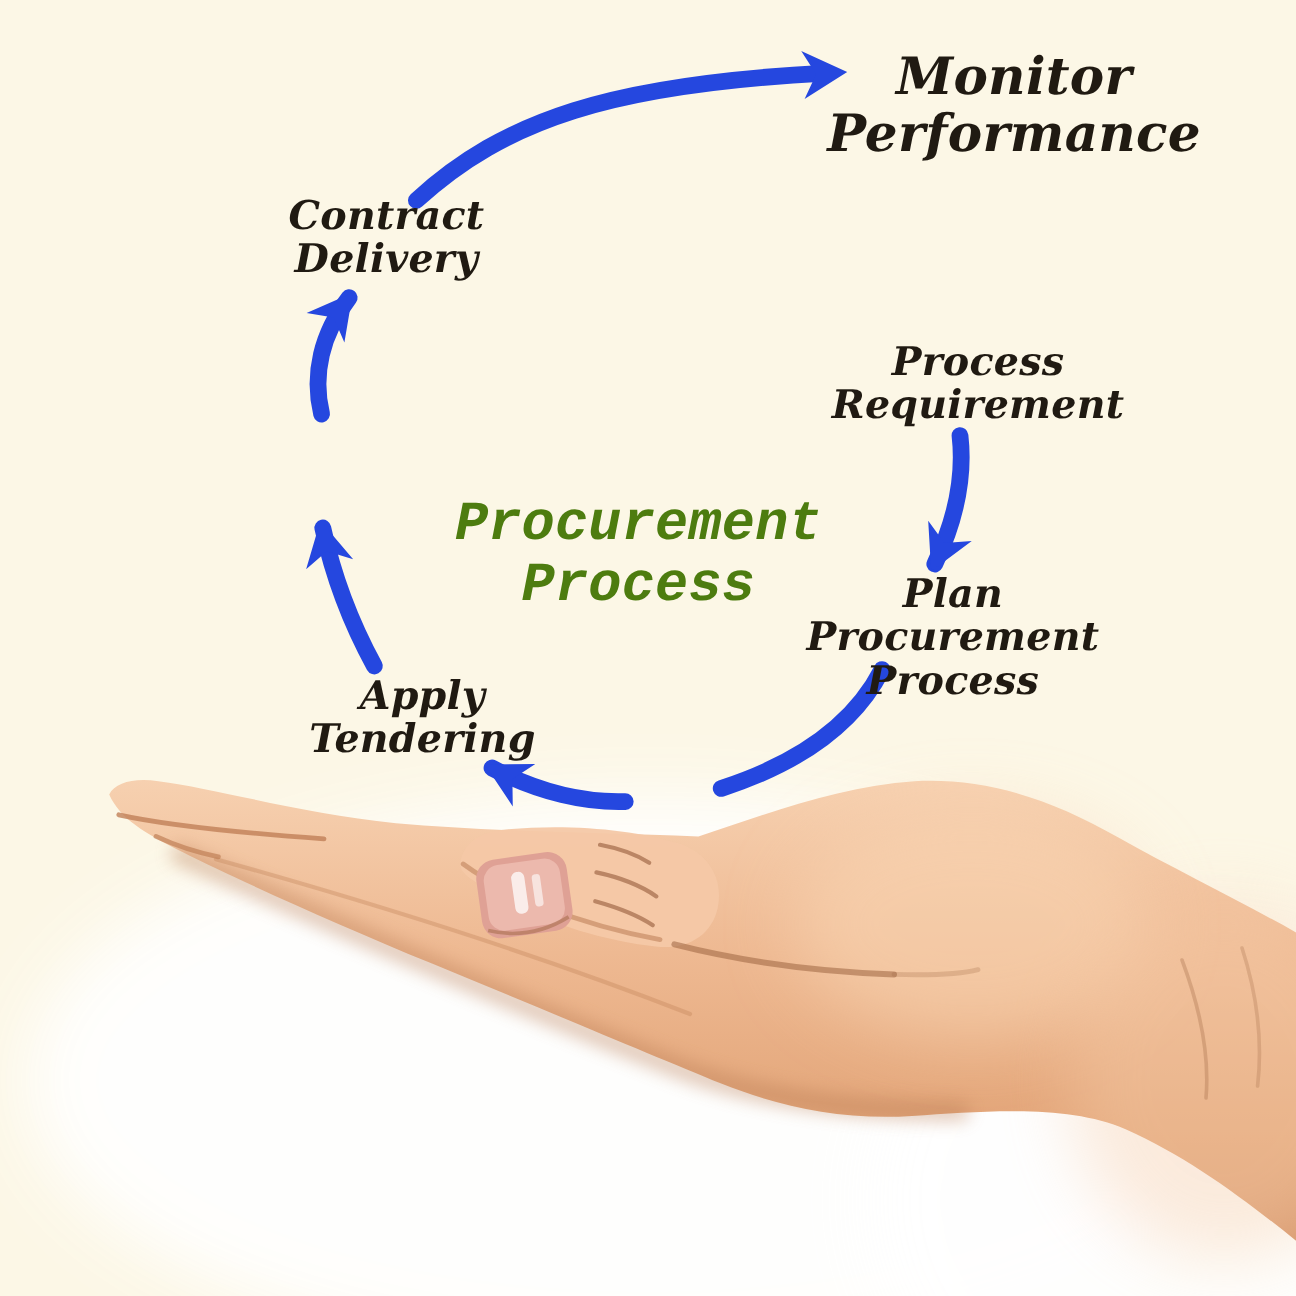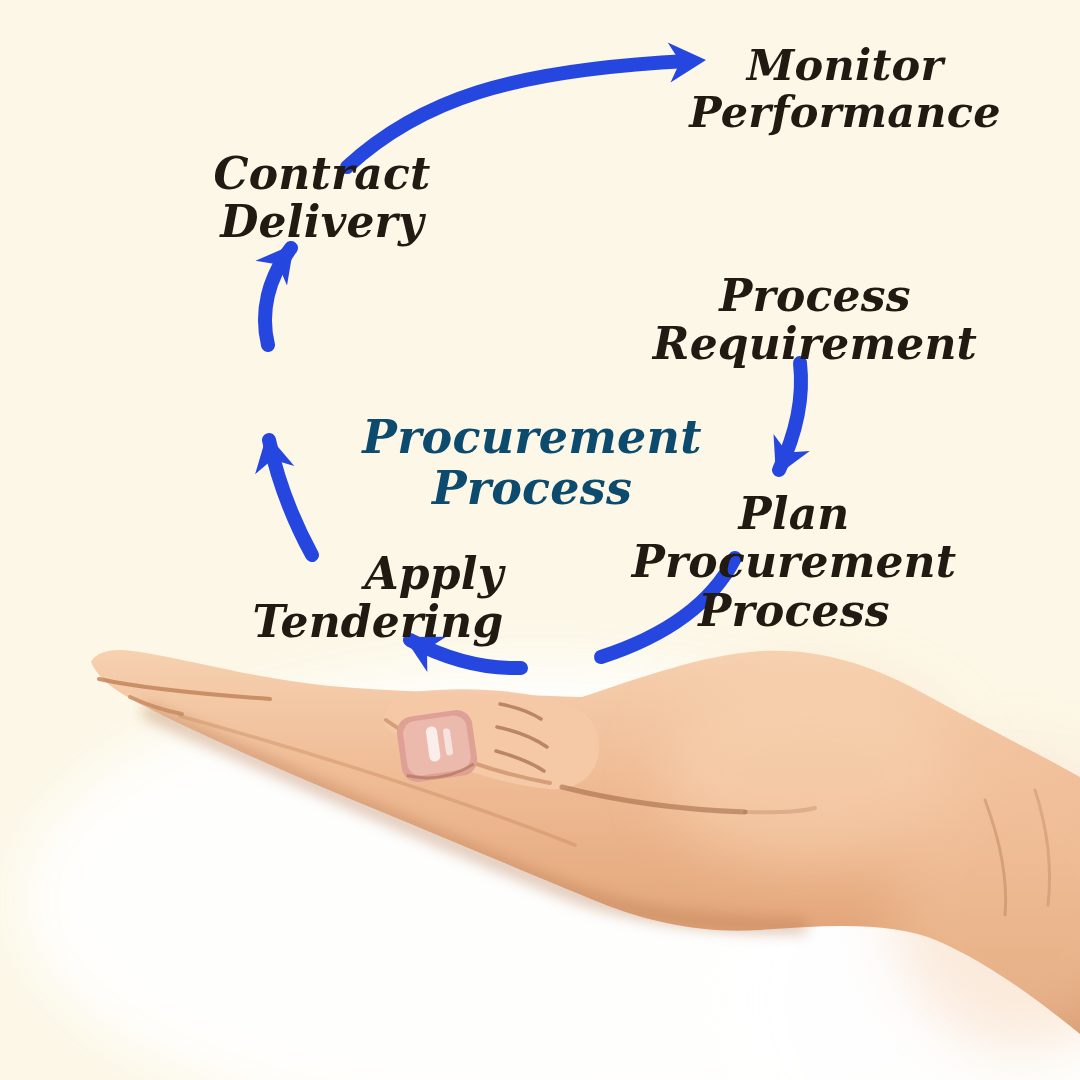--- a/index.html
+++ b/index.html
@@ -3,30 +3,30 @@
 <meta charset="utf-8">
 <style>
   html,body{margin:0;padding:0;}
   body{width:1080px;height:1080px;overflow:hidden;}
   #stage{position:relative;width:1080px;height:1080px;background:#fcf7e6;
          font-family:"DejaVu Serif",serif;}
   svg.layer{position:absolute;left:0;top:0;width:1080px;height:1080px;}
   .lbl{position:absolute;transform:translate(-50%,-50%);white-space:pre-line;
        text-align:center;font-style:italic;font-weight:700;color:#201a12;
        line-height:1.1;letter-spacing:.2px;}
-  .lbl.small{font-size:44px;}
+  .lbl.small{font-size:33px;}
   .lbl.big{font-size:43px;}
   .lbl.title{font-size:46px;}
   #lbl-monitor{left:845px;top:89px;}
   #lbl-contract{left:322px;top:198px;}
   #lbl-negotiate{left:244px;top:390px;}
   #lbl-title{left:532px;top:463px;}
   #lbl-review{left:815px;top:320px;}
   #lbl-plan{left:794px;top:531px;}
-  #lbl-apply{left:378px;top:598px;text-align:right;}
+  #lbl-apply{left:352px;top:598px;}
 </style>
 </head>
 <body>
 
 <div id="stage" style="background: rgb(252, 247, 230);">
 
   <svg class="layer" viewBox="0 0 1080 1080">
     <defs>
       <linearGradient id="skin" x1="0" y1="640" x2="0" y2="1080" gradientUnits="userSpaceOnUse">
         <stop offset="0" stop-color="#f7d2b2"></stop>
@@ -124,17 +124,17 @@
   </svg>
 
   <div id="lbl-monitor" class="lbl big" style="color: rgb(32, 26, 18);">Monitor
 Performance</div>
   <div id="lbl-contract" class="lbl small" style="color: rgb(32, 26, 18);">Contract
 Delivery</div>
   <div id="lbl-apply" class="lbl small" style="color: rgb(32, 26, 18);">Apply
 Tendering</div>
   <div id="lbl-review" class="lbl small" style="color: rgb(32, 26, 18);">Process
 Requirement</div>
-  <div id="lbl-plan" class="lbl small" style="color: rgb(32, 26, 18); margin-top: 32px;">Plan
+  <div id="lbl-plan" class="lbl small" style="color: rgb(32, 26, 18);">Plan
 Procurement Process</div>
-  <div id="lbl-title" class="lbl title" style="color: #0c4a6e;">Procurement
+  <div id="lbl-title" class="lbl title" style="color: #4d7c0f; font-family: Liberation Mono, monospace;">Procurement
 Process</div>
 </div>
 
 </body></html>

